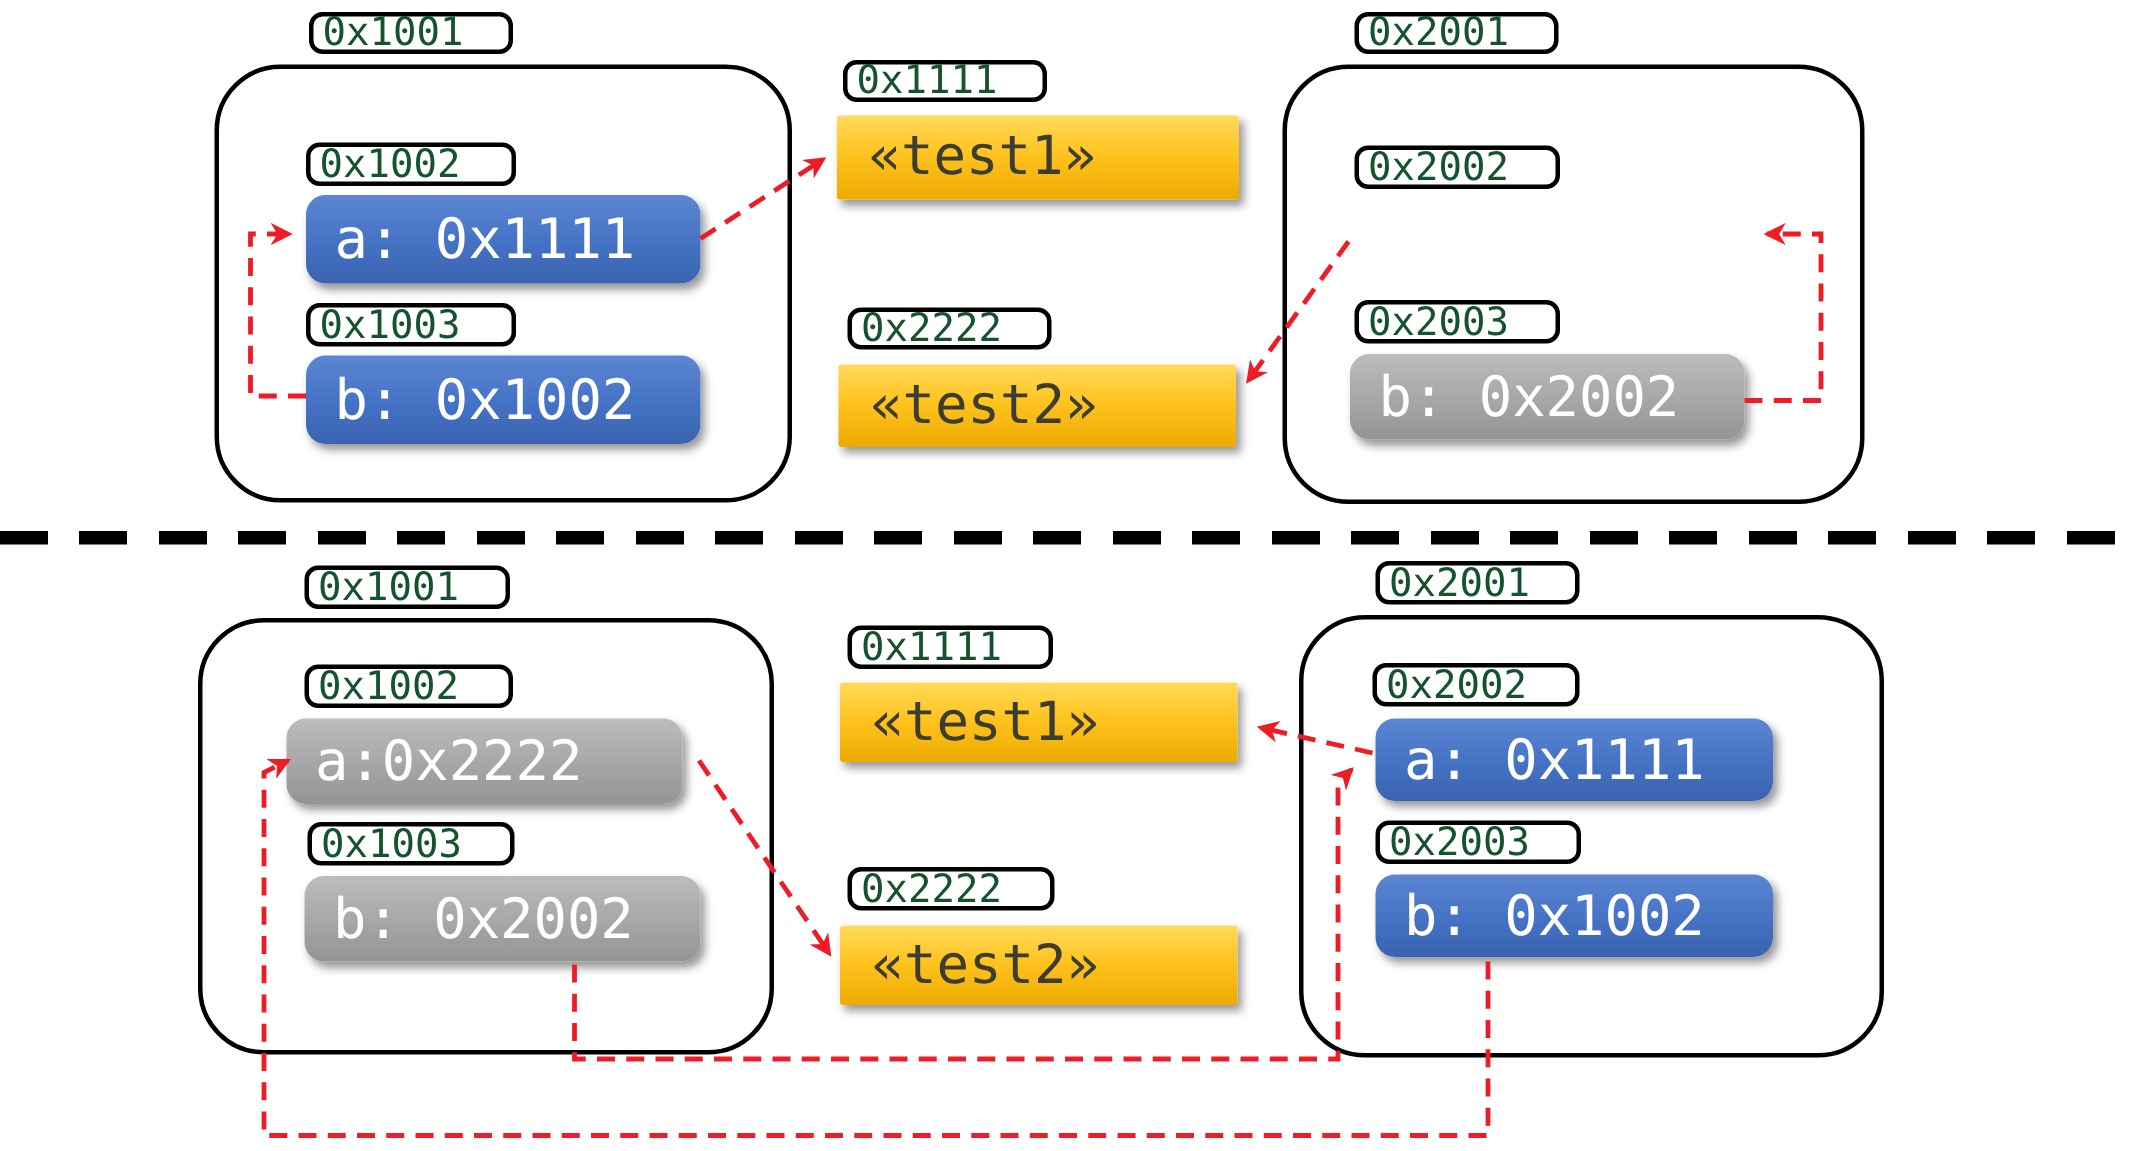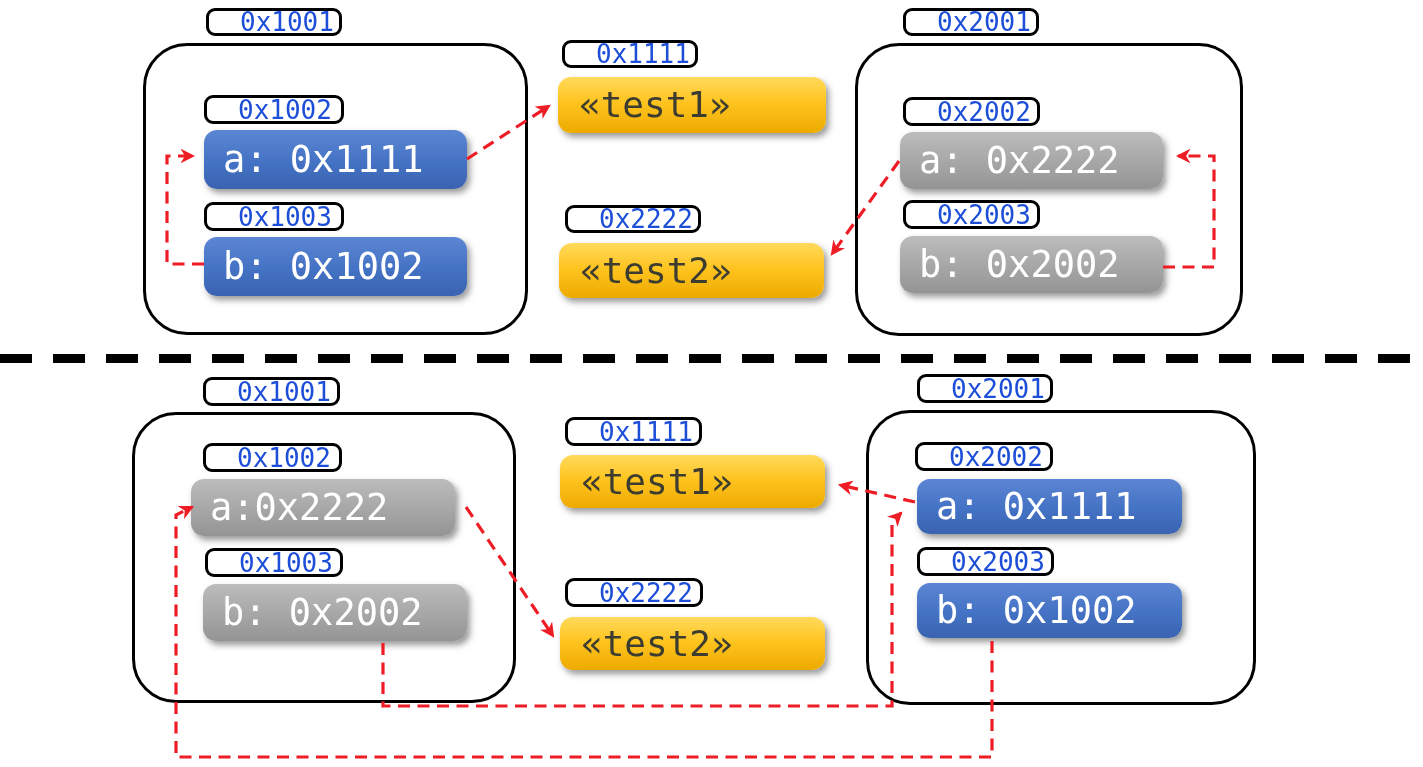--- a/index.html
+++ b/index.html
@@ -7,33 +7,33 @@
     position:relative;width:1423px;height:767px;background:#fff;overflow:hidden;
     font-family:"DejaVu Sans Mono","Liberation Mono",monospace;
   }
   .frame{
     position:absolute;background:#fff;border:3px solid var(--c-line,#000);
     border-radius:44px;box-sizing:border-box;
   }
   .tag{
     position:absolute;background:#fff;border:3px solid var(--c-line,#000);
     border-radius:9px;box-sizing:border-box;
-    display:flex;align-items:center;padding-left:31px;
-    font-size:26px;line-height:1;color:#1d4ed8;white-space:pre;
+    display:flex;align-items:center;padding-left:6px;
+    font-size:26px;line-height:1;color:#14532d;white-space:pre;
   }
   .varbox{
     position:absolute;border-radius:13px;box-sizing:border-box;
     display:flex;align-items:center;padding-left:19px;
     font-size:37px;line-height:1;color:var(--c-var-text,#fff);white-space:pre;
     box-shadow:3px 4px 6px rgba(70,70,70,.55);
   }
   .varbox.blue{background:linear-gradient(180deg,var(--c-blue-top,#5c86d3) 0%,var(--c-blue,#4472c4) 55%,var(--c-blue-bottom,#3a63b0) 100%);text-align:center;}
   .varbox.gray{background:linear-gradient(180deg,var(--c-gray-top,#bcbcbc) 0%,var(--c-gray,#a6a6a6) 55%,var(--c-gray-bottom,#949494) 100%);}
   .heapbox{
-    position:absolute;border-radius:13px;box-sizing:border-box;
+    position:absolute;border-radius:2px;box-sizing:border-box;
     display:flex;align-items:center;padding-left:21px;
     font-size:36px;line-height:1;color:var(--c-heap-text,#3c3c30);white-space:pre;
     background:linear-gradient(180deg,var(--c-yellow-top,#ffda5c) 0%,var(--c-yellow,#ffc420) 45%,var(--c-yellow-bottom,#edaa00) 100%);
     box-shadow:3px 4px 6px rgba(70,70,70,.55);
   }
   .divider-line{
     position:absolute;left:0;top:354px;width:1423px;height:9px;z-index:1;
     background:repeating-linear-gradient(90deg,var(--c-line,#000) 0 32px,transparent 32px 53px);
   }
   .swap-box{
@@ -58,21 +58,20 @@
   <div class="varbox blue" style="left:204px;top:237px;width:263px;height:59px;">b: 0x1002</div>
 
   <div class="tag" style="left:562px;top:40px;width:136px;height:28px;">0x1111</div>
   <div class="heapbox" style="left:558px;top:77px;width:268px;height:56px;">«test1»</div>
   <div class="tag" style="left:565px;top:205px;width:136px;height:28px;">0x2222</div>
   <div class="heapbox" style="left:559px;top:243px;width:265px;height:55px;">«test2»</div>
 
   <div class="tag" style="left:903px;top:8px;width:136px;height:28px;">0x2001</div>
   <div class="frame" style="left:855px;top:43px;width:388px;height:293px;"></div>
   <div class="tag" style="left:903px;top:97px;width:137px;height:29px;">0x2002</div>
-  <div class="varbox gray" style="left:900px;top:132px;width:263px;height:57px;">a: 0x2222</div>
   <div class="tag" style="left:903px;top:200px;width:137px;height:29px;">0x2003</div>
   <div class="varbox gray" style="left:900px;top:236px;width:263px;height:57px;">b: 0x2002</div>
 
   <div class="divider-line"></div>
 
   <div class="tag" style="left:203px;top:377px;width:137px;height:29px;">0x1001</div>
   <div class="frame" style="left:132px;top:412px;width:384px;height:291px;"></div>
   <div class="tag" style="left:203px;top:443px;width:139px;height:29px;">0x1002</div>
   <div class="varbox gray" style="left:191px;top:479px;width:264px;height:57px;">a:0x2222</div>
   <div class="tag" style="left:205px;top:548px;width:138px;height:29px;">0x1003</div>

